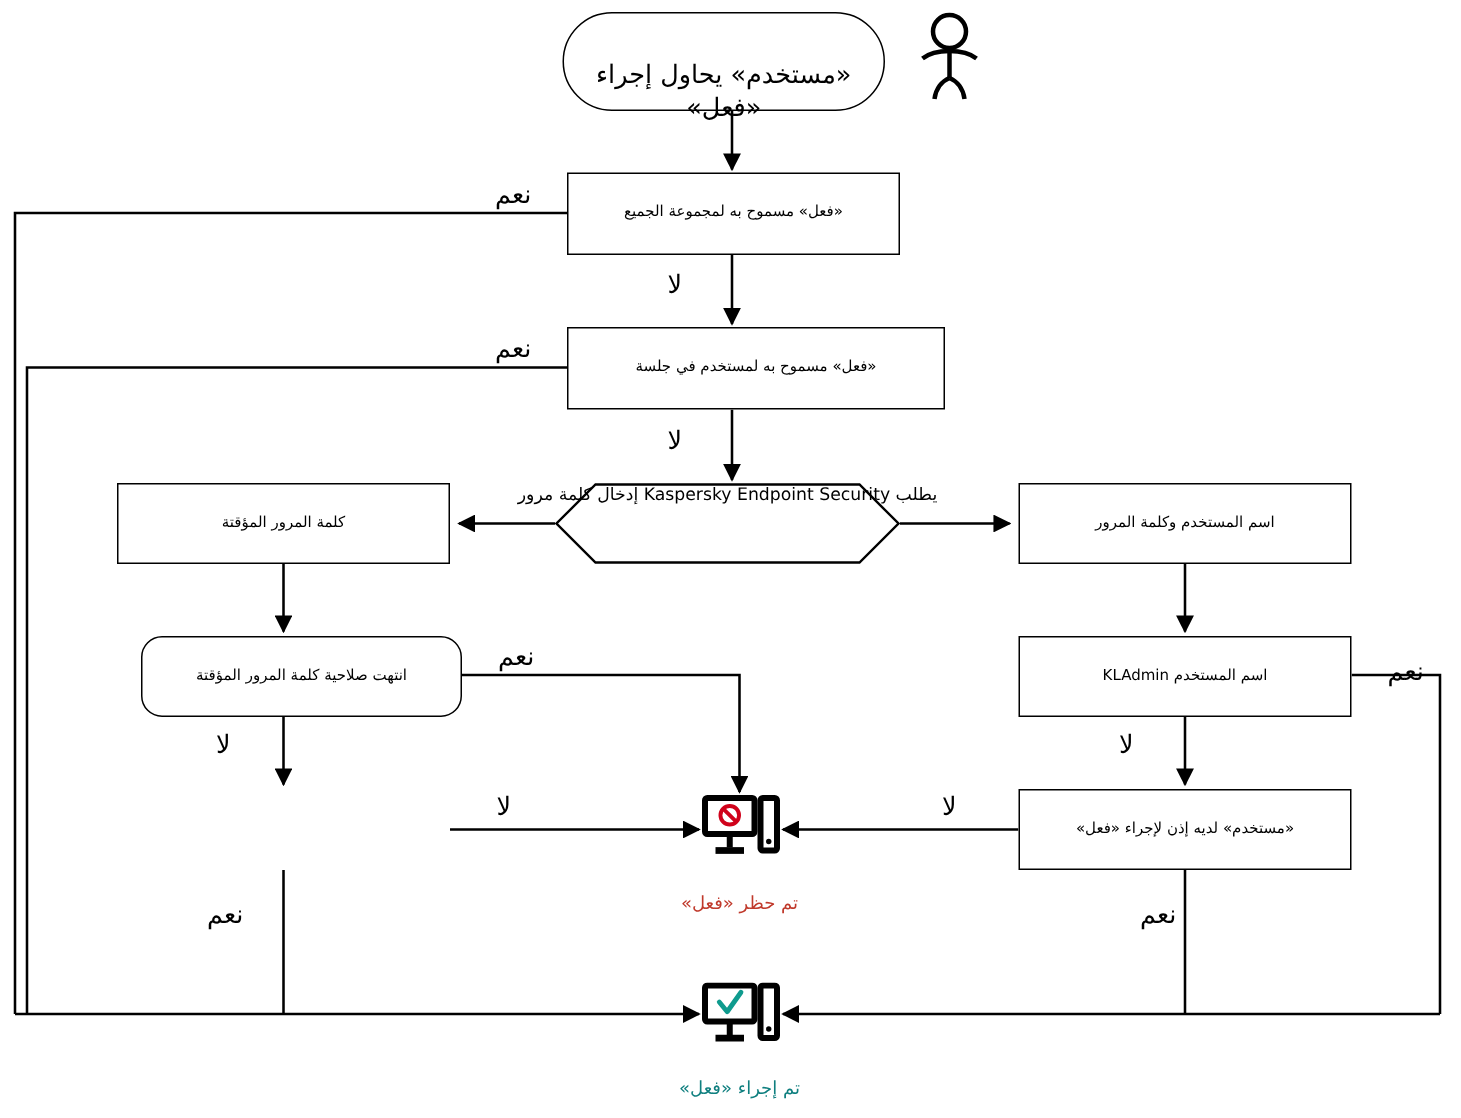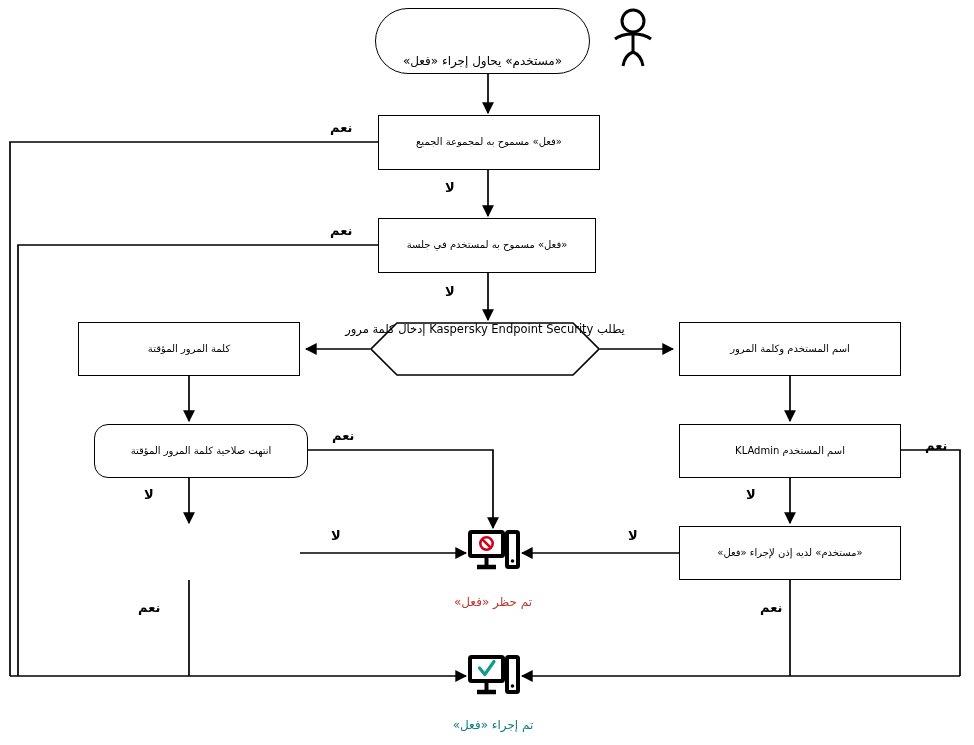--- a/index.html
+++ b/index.html
@@ -42,41 +42,40 @@
     border: 1.8px solid #000000;
     border-radius: 34px;
   }
   .node-label {
     display: block;
     line-height: 1.25;
     padding: 0 8px;
     unicode-bidi: plaintext;
   }
   .fs11 { font-size: 10px; }
-  .fs12 { font-size: 12px; margin-top: 41px; }
+  .fs12 { font-size: 17px; margin-top: 41px; }
   .node-hex {
     position: absolute;
     display: flex;
     justify-content: center;
   }
   .hex-text {
     position: relative;
     z-index: 2;
     font-size: 11.5px;
     color: #000;
     unicode-bidi: plaintext;
     white-space: nowrap;
   }
   .edge-label {
     position: absolute;
-    font-size: 13px;
+    font-size: 17px;
     color: #000000;
     unicode-bidi: plaintext;
     white-space: nowrap;
-    font-weight: bold;
   }
   .caption {
     position: absolute;
     font-size: 12px;
     white-space: nowrap;
     unicode-bidi: plaintext;
     text-align: center;
   }
   .caption-blocked { color: #c0392b; }
   .caption-done { color: #0f7f7f; }
@@ -150,21 +149,21 @@
   </div>
 
   <div class="node node-term" style="left:375px; top:8px; width:215px; height:66px;">
     <span class="node-label fs12">«مستخدم» يحاول إجراء «فعل»</span>
   </div>
 
   <div class="node node-rect" style="left:378px; top:115px; width:222px; height:55px;">
     <span class="node-label fs11">«فعل» مسموح به لمجموعة الجميع</span>
   </div>
 
-  <div class="node node-rect" style="left:378px; top:218px; width:218px; height:55px;">
+  <div class="node node-rect" style="left:378px; top:218px; width:252px; height:55px;">
     <span class="node-label fs11">«فعل» مسموح به لمستخدم في جلسة</span>
   </div>
 
   <div class="node-hex" style="left:370px; top:322px; width:230px; height:54px;">
     <svg width="230" height="54" viewBox="0 0 230 54" style="position:absolute; left:0; top:0;" xmlns="http://www.w3.org/2000/svg">
       <polygon points="27,1 203,1 229,27 203,53 27,53 1,27" fill="#ffffff" stroke="#000000" stroke-width="1.6"></polygon>
     </svg>
     <span class="hex-text">يطلب Kaspersky Endpoint Security إدخال كلمة مرور</span>
   </div>
 

